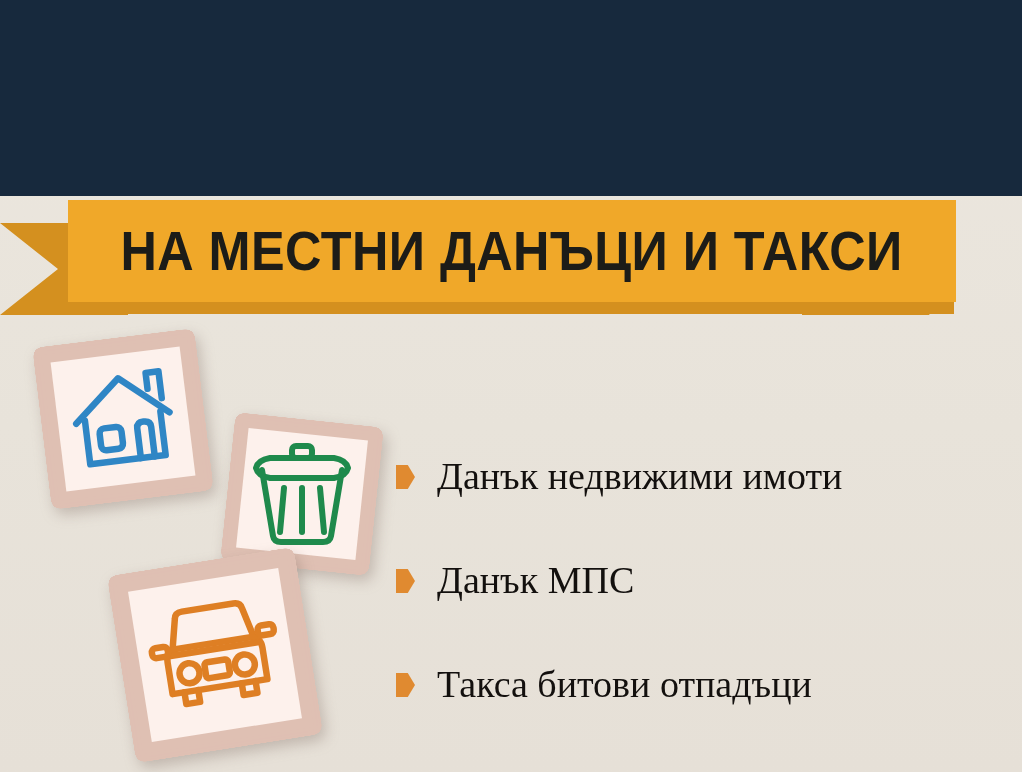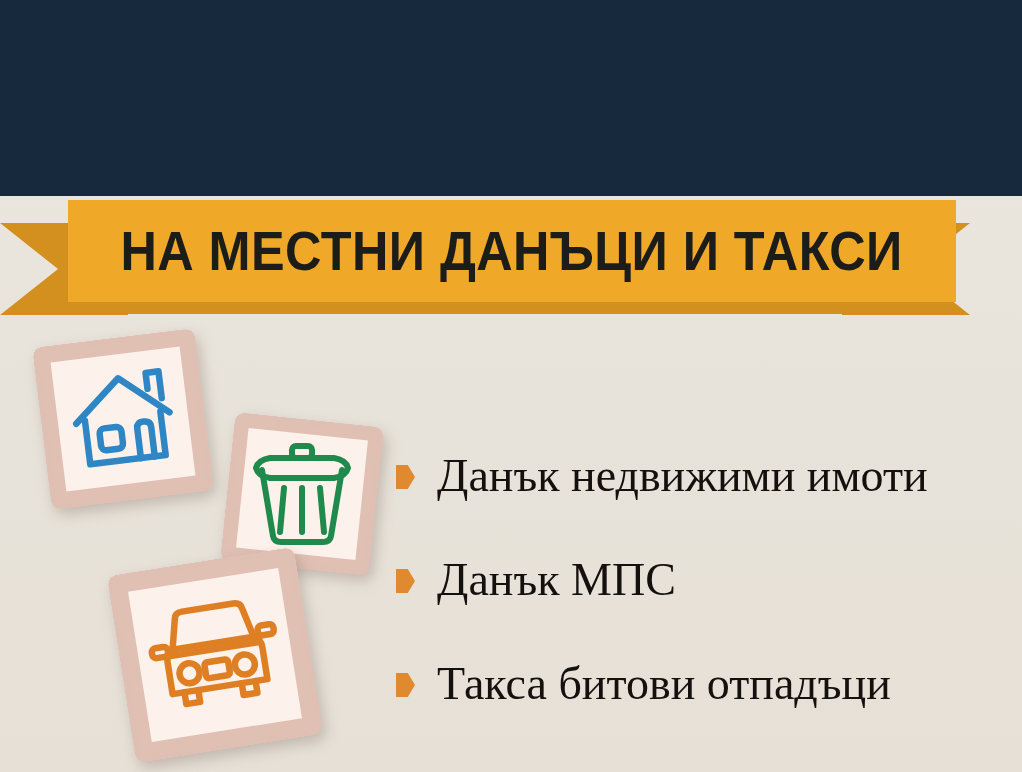--- a/index.html
+++ b/index.html
@@ -63,21 +63,20 @@
     white-space: nowrap;
   }
 
   
   .ribbon {
     position: absolute;
     left: 0; top: 196px;
     width: 930px;
     height: 120px;
     z-index: 6;
-    padding-left: 40px;
   }
   .ribbon-tail {
     position: absolute;
     top: 27px;
     width: 128px;
     height: 92px;
     background: #d4901f;
   }
   .ribbon-tail.left {
     left: 0;
@@ -150,21 +149,21 @@
     width: 19px;
     height: 24px;
     background: #e08a30;
     clip-path: polygon(0 0, 62% 0, 100% 50%, 62% 100%, 0 100%);
     flex: 0 0 auto;
     margin-right: 22px;
     margin-top: 2px;
   }
   .list-label {
     font-family: "Liberation Serif", serif;
-    font-size: 46px;
+    font-size: 38px;
     line-height: 52px;
     color: #13100e;
     white-space: nowrap;
   }
 </style>
 </head>
 <body>
 
 <div id="poster">
 

